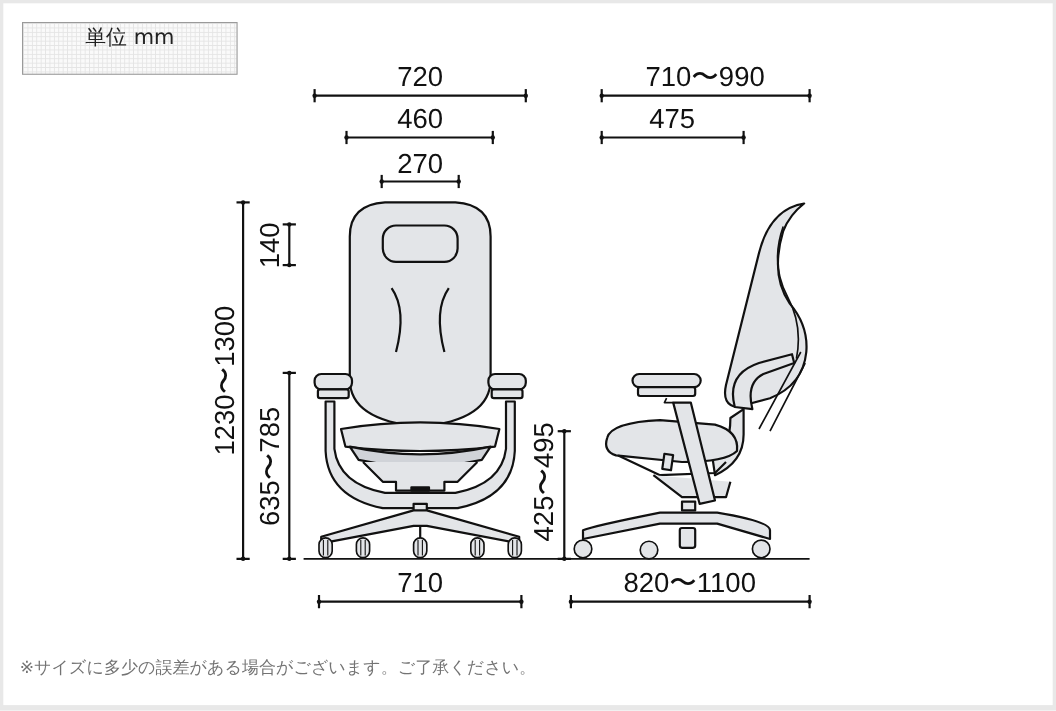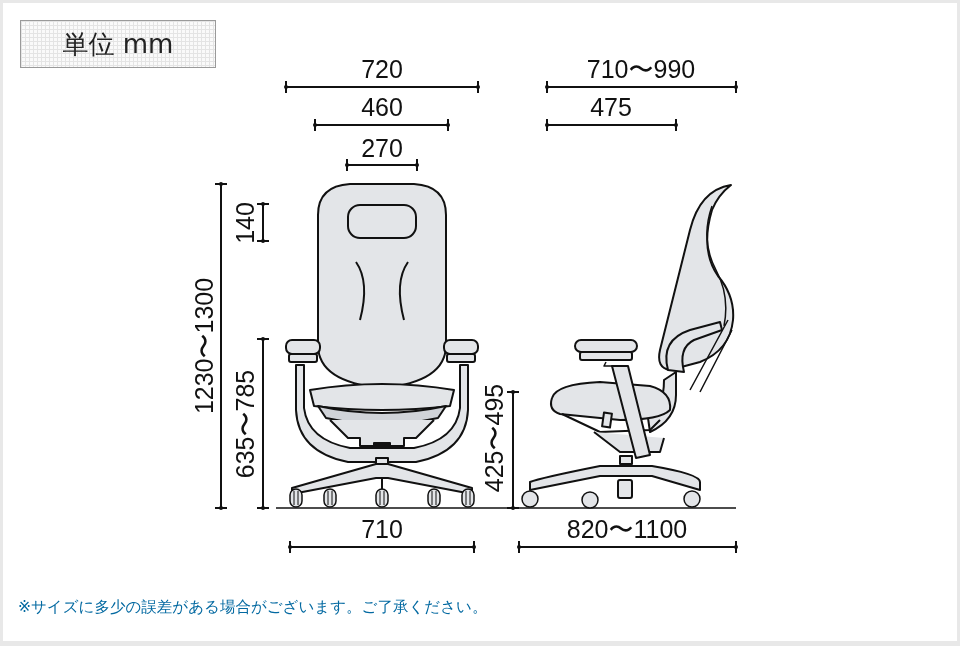--- a/index.html
+++ b/index.html
@@ -13,26 +13,26 @@
       background: #ffffff;
     }
     .unit-box {
       position: absolute; left: 20px; top: 20px; width: 196px; height: 48px;
       border: 1px solid #9a9a9a; box-sizing: border-box;
       background-color: #fafafa;
       background-image:
         linear-gradient(#e4e4e4 1px, transparent 1px),
         linear-gradient(90deg, #e4e4e4 1px, transparent 1px);
       background-size: 4px 4px;
-      display: flex; align-items: center; justify-content: center;
-      font-size: 26px; color: #222;
+      display: flex; justify-content: center;
+      font-size: 19px; color: #222;
     }
     .note {
       position: absolute; left: 18px; top: 597px;
-      font-size: 15.5px; color: #0369a1; white-space: nowrap;
+      font-size: 15.5px; color: #737373; white-space: nowrap;
     }
     svg.diagram { position: absolute; left: 0; top: 0; }
     .dimtext { font-family: "Liberation Sans", sans-serif; font-size: 25px; fill: #111; }
   </style>
 </head>
 <body>
 
 <div class="frame"></div>
 
 <div class="unit-box">

